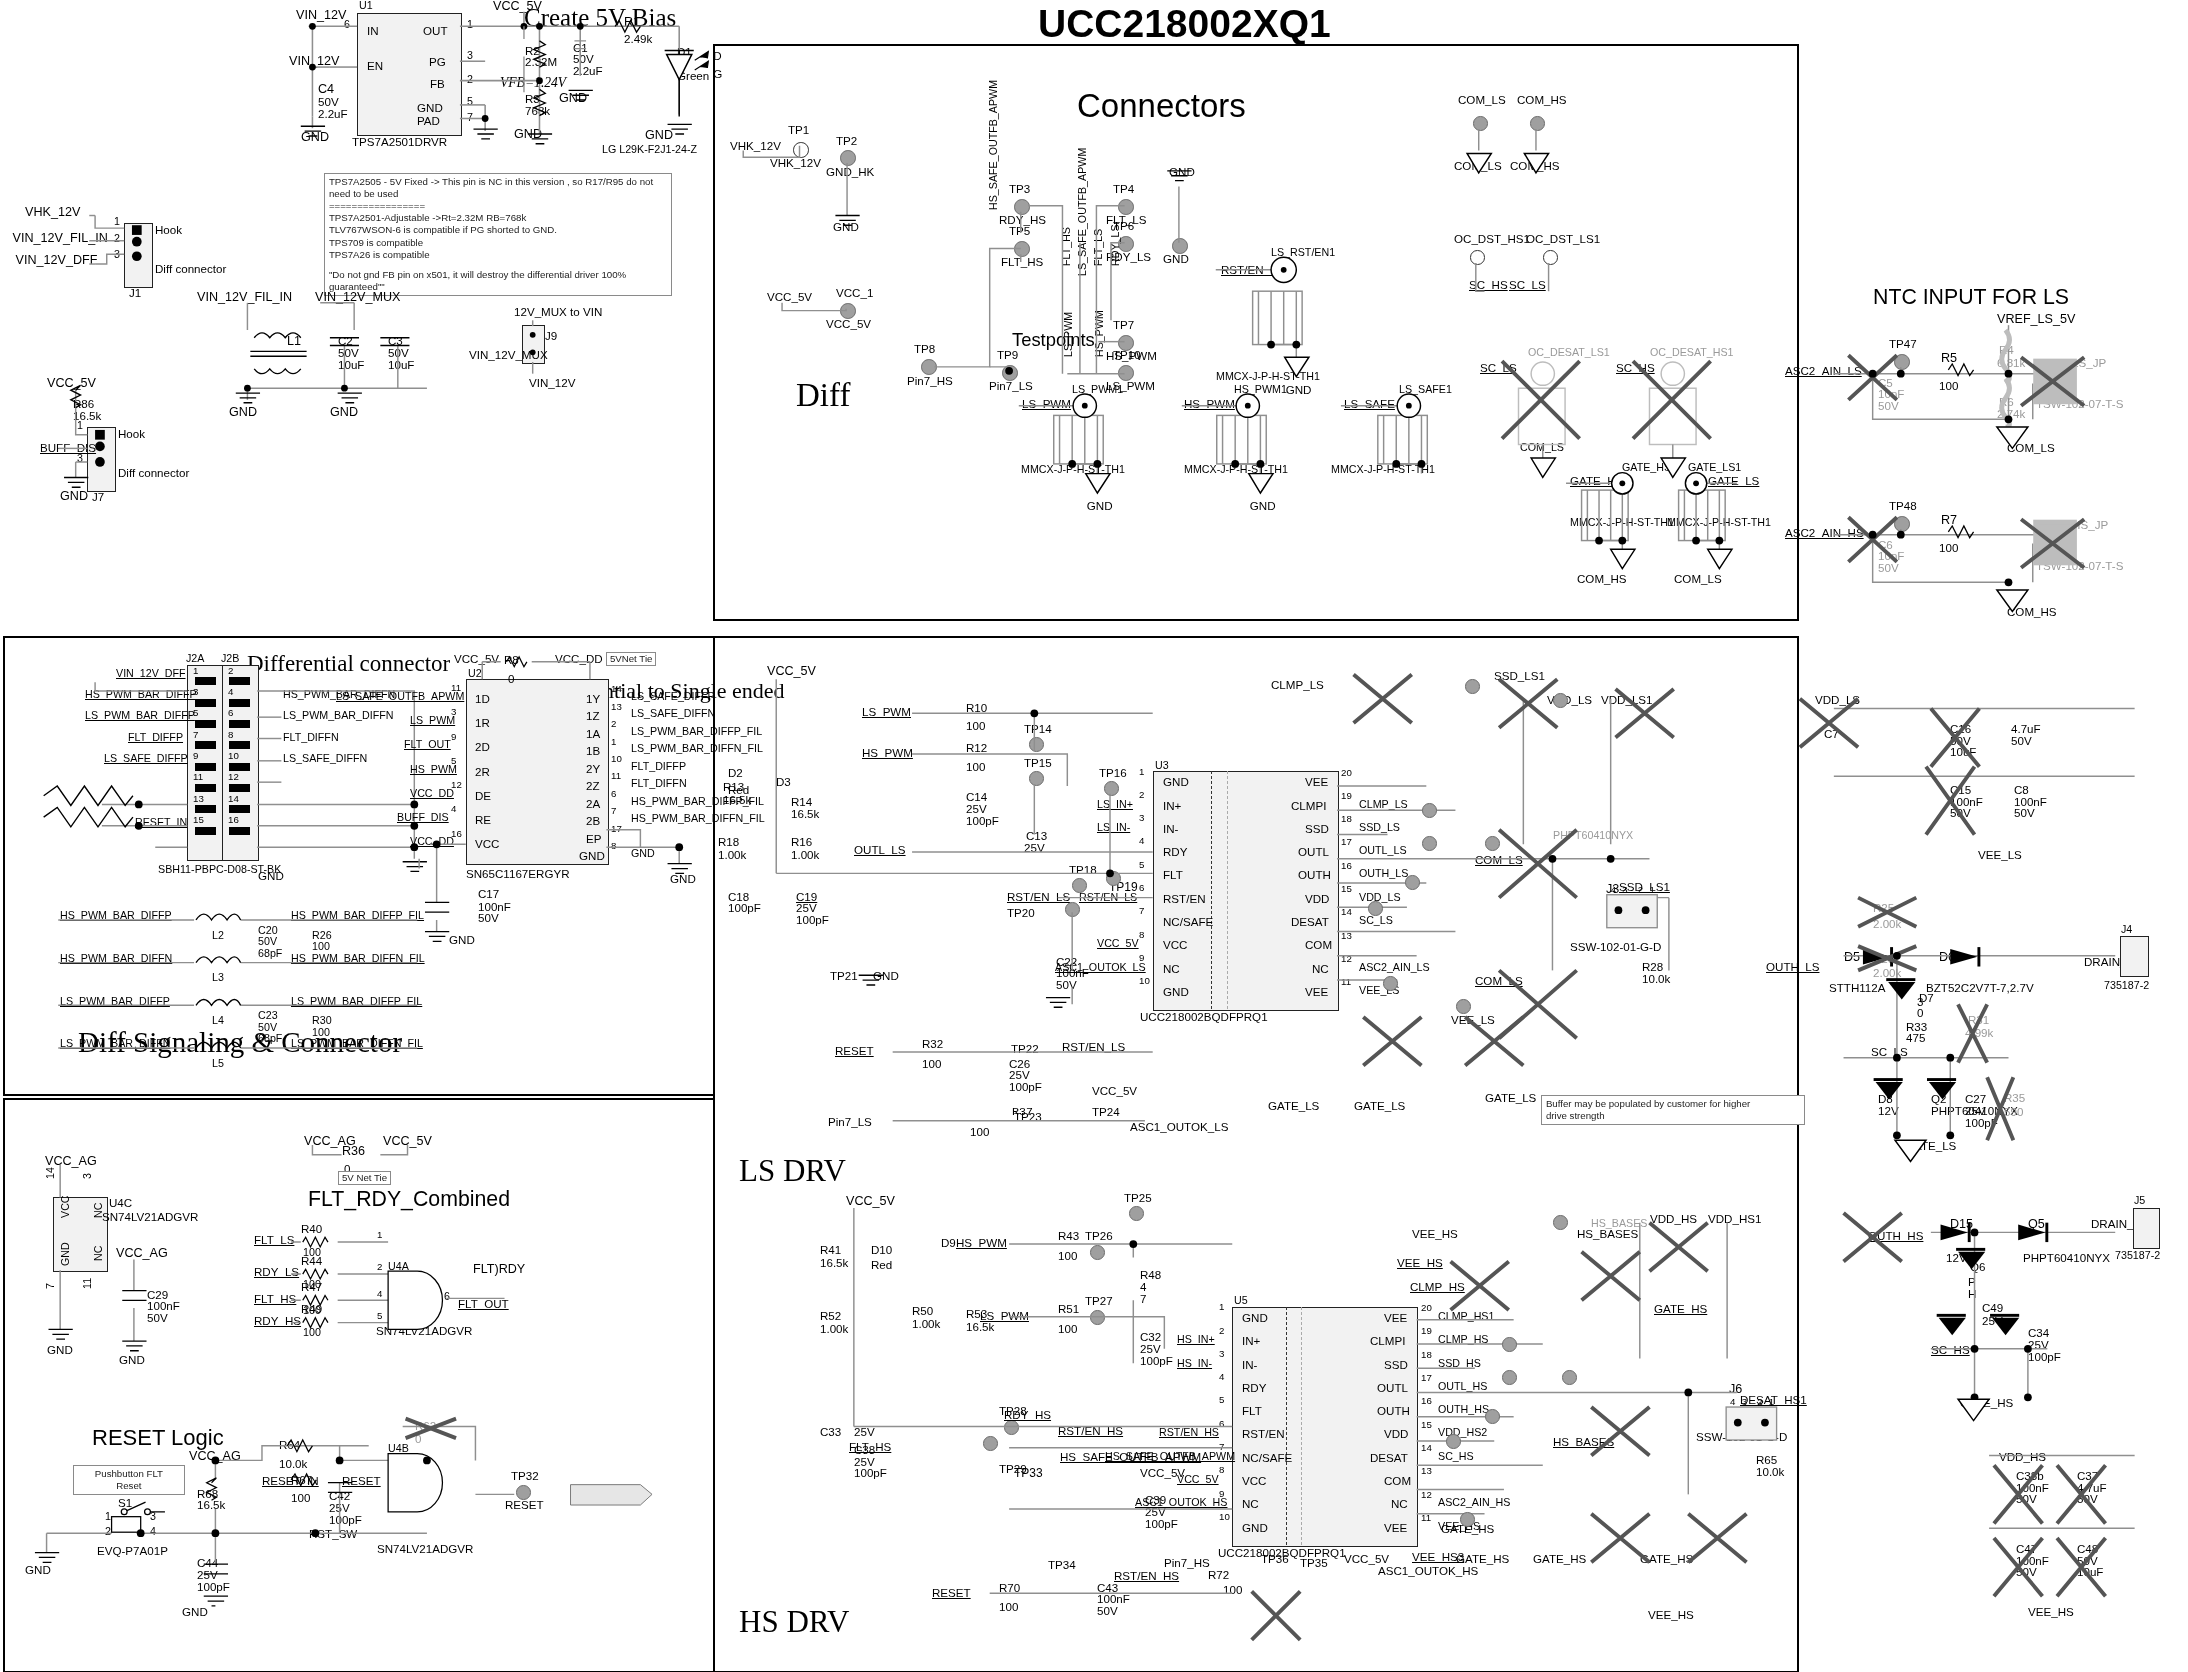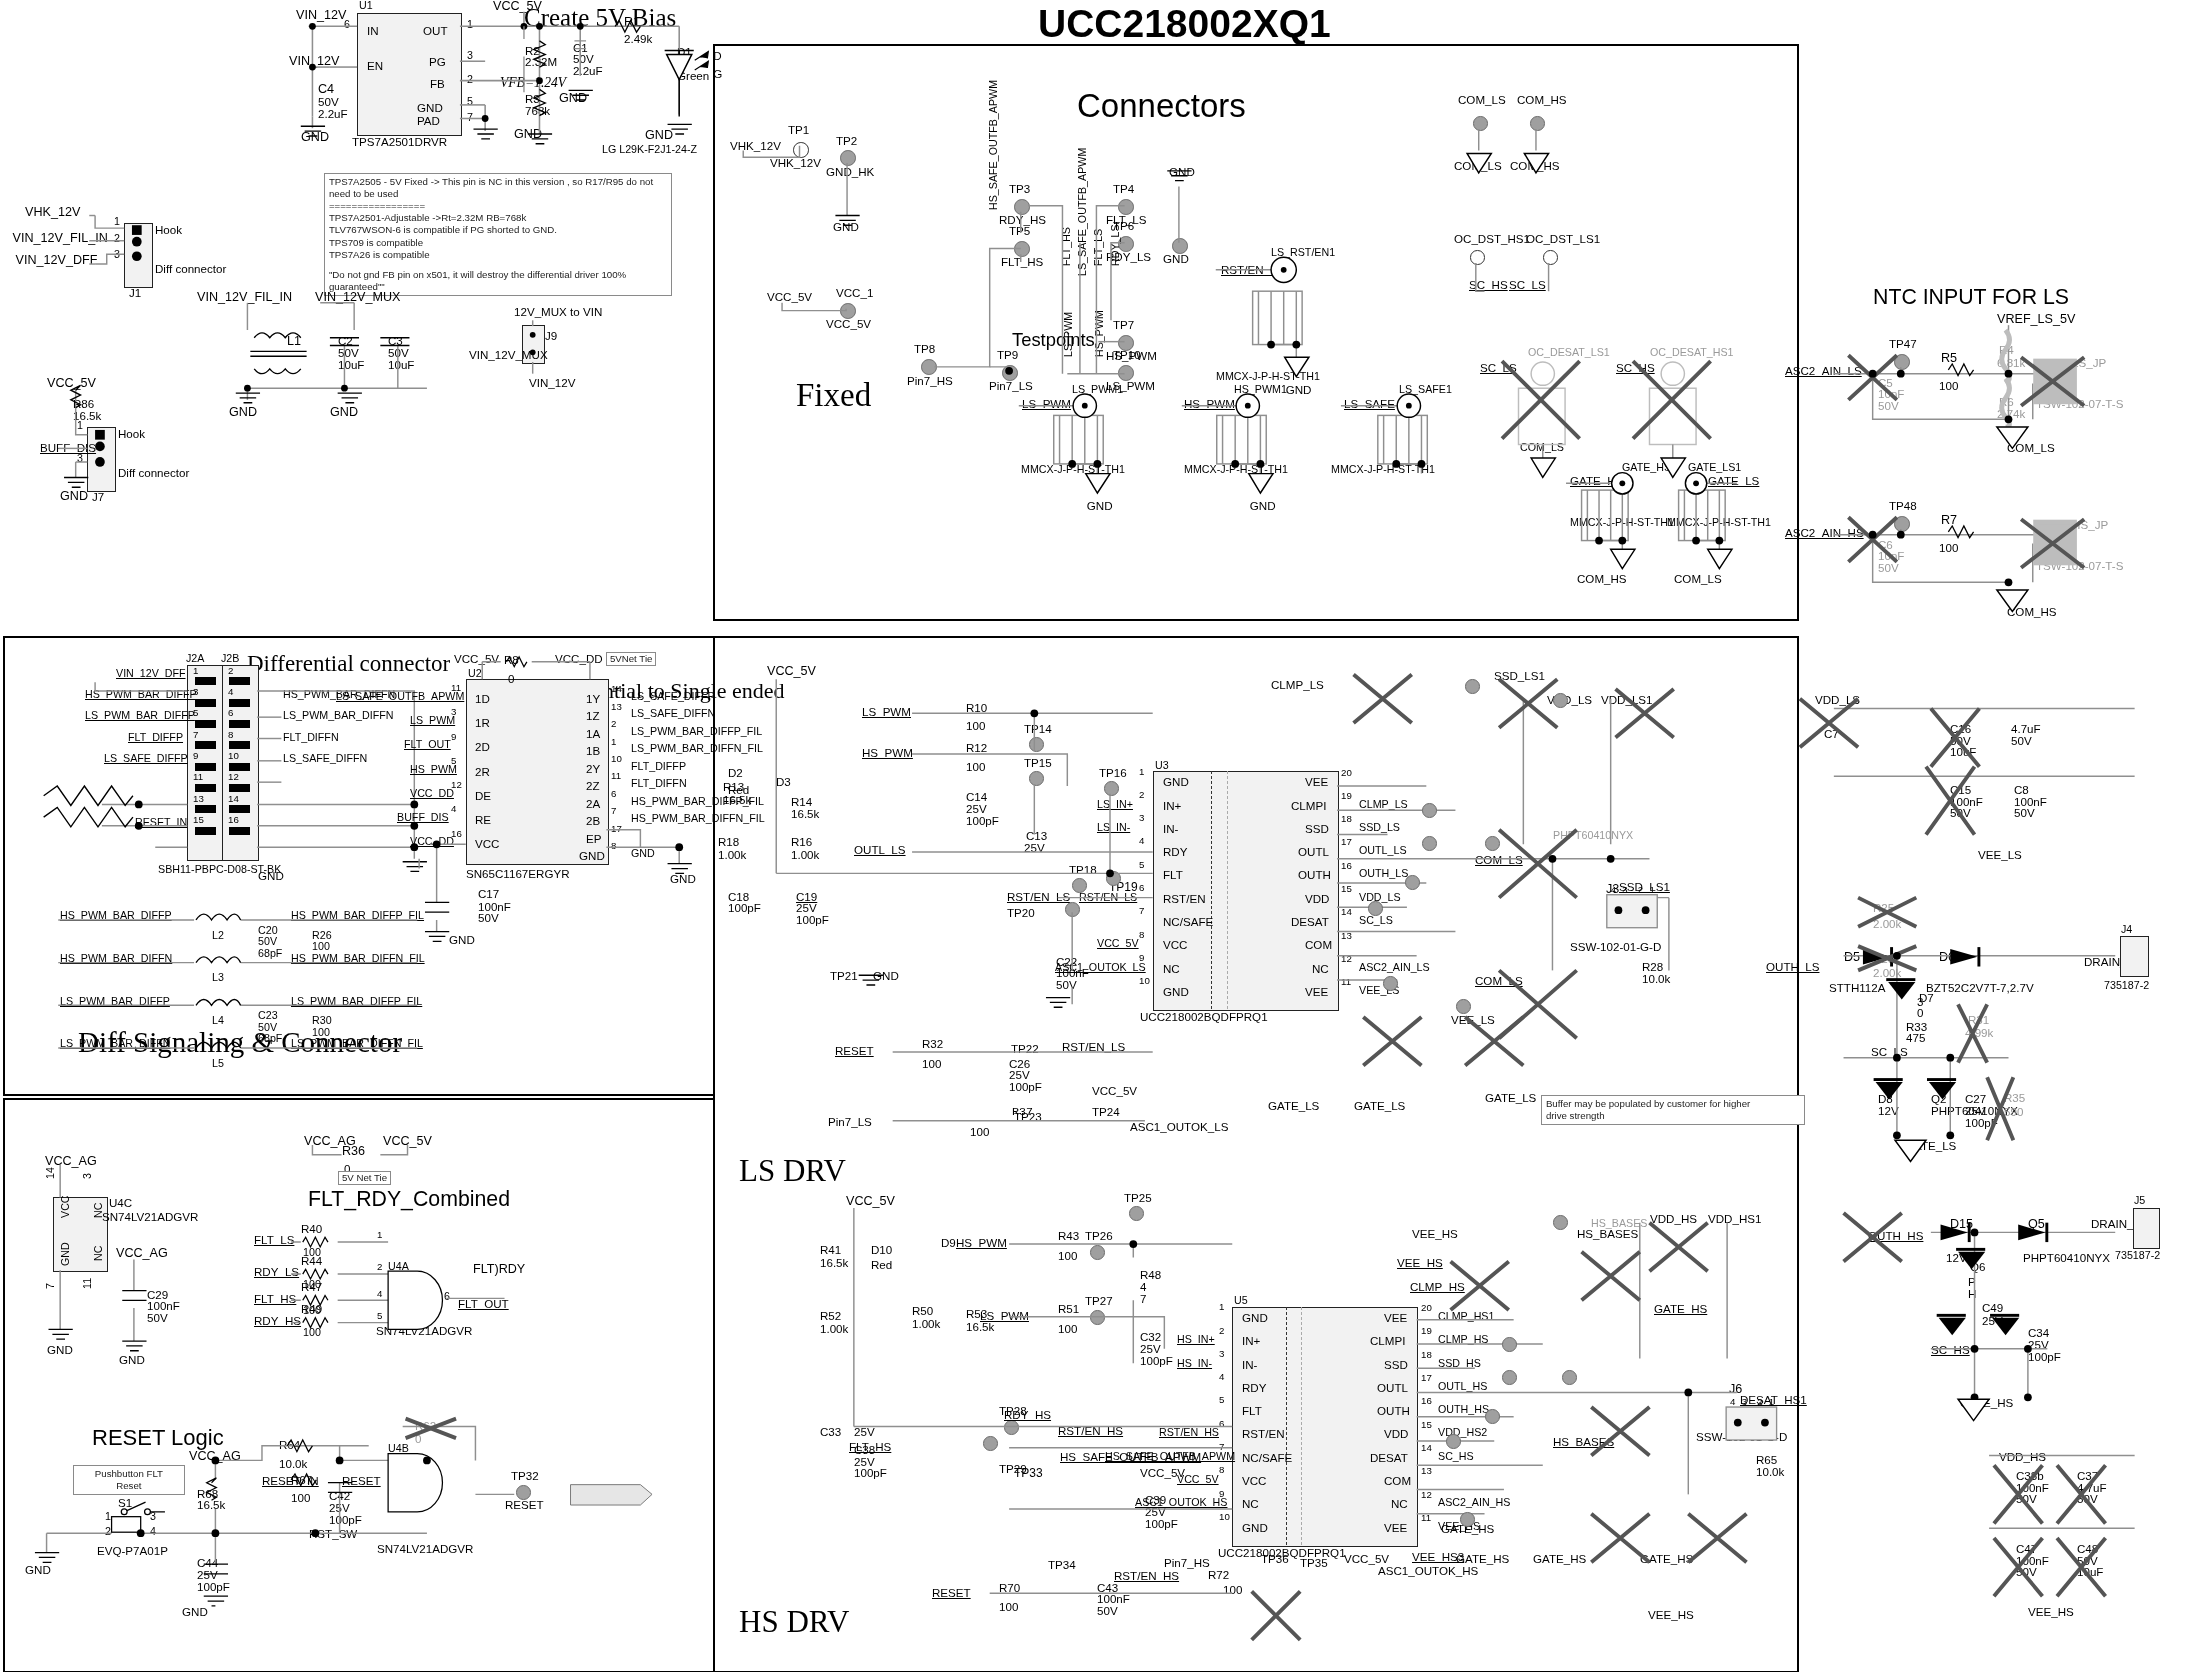--- a/index.html
+++ b/index.html
@@ -226,21 +226,21 @@
       <path d="M262 348 q8 -10 16 0 q8 -10 16 0 q8 -10 16 0"></path>
       <path d="M262 380 q8 10 16 0 q8 10 16 0 q8 10 16 0"></path>
       <path d="M258 362 L316 362 M258 367 L316 367"></path>
       <path d="M340 348 L370 348 M340 356 L370 356"></path>
       <path d="M392 348 L422 348 M392 356 L422 356"></path>
       <path d="M78 402 l5 -5 l-10 5 l10 5 l-10 5 l10 5 l-5 3"></path>
     </g>
   </svg>
 
   <div class="t" style="left:1077px;top:89px;font-size:33px;">Connectors</div>
-  <div class="t ser" style="left:796px;top:378px;font-size:33px;">Fixed</div>
+  <div class="t ser" style="left:796px;top:378px;font-size:33px;">Diff</div>
   <div class="t" style="left:1012px;top:330px;font-size:18.4px;">Testpoints</div>
 
   <div class="tpo" style="left:793px;top:142px;width:13.6px;height:13.6px;"></div>
   <div class="t" style="left:788px;top:124px;font-size:11.6px;">TP1</div>
   <div class="t" style="left:770px;top:157px;font-size:11.6px;">VHK_12V</div>
   <div class="t" style="left:730px;top:140px;font-size:11.6px;">VHK_12V</div>
   <div class="tpd" style="left:840px;top:150px;width:13.6px;height:13.6px;"></div>
   <div class="t" style="left:836px;top:135px;font-size:11.6px;">TP2</div>
   <div class="t" style="left:826px;top:166px;font-size:11.6px;">GND_HK</div>
   <div class="t" style="left:833px;top:221px;font-size:11.6px;">GND</div>

